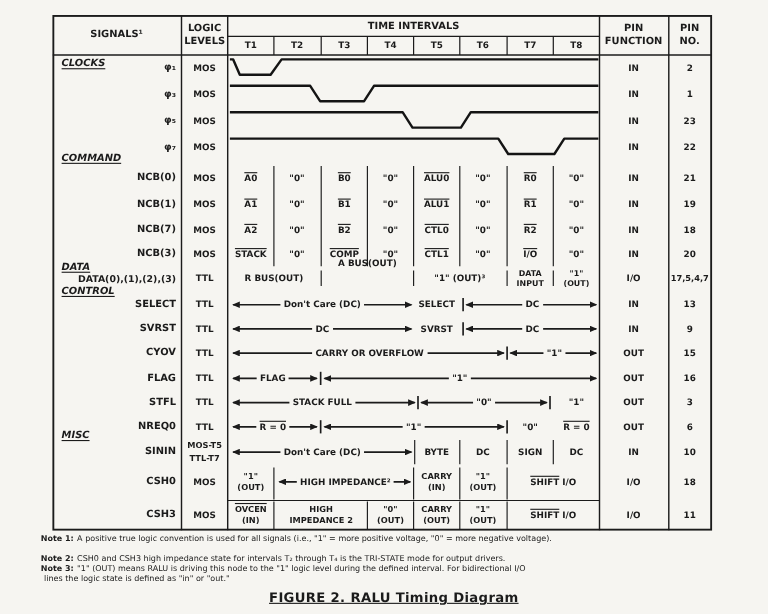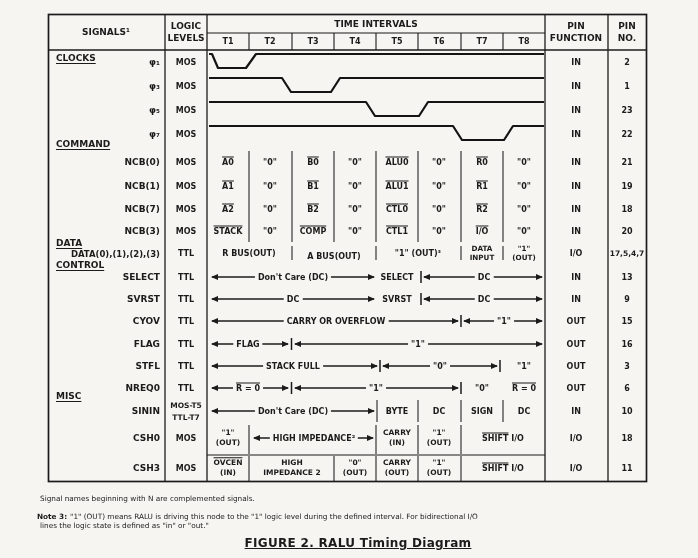--- a/index.html
+++ b/index.html
@@ -9,21 +9,21 @@
   .ctr{position:absolute;transform:translate(-50%,-50%);white-space:nowrap;text-align:center;}
   .rgt{position:absolute;right:538px;transform:translateY(-50%);white-space:nowrap;text-align:right;}
   .lft{position:absolute;transform:translateY(-50%);white-space:nowrap;}
   .b{font-weight:bold;}
   .s9{font-size:9px;}
   .s85{font-size:8.5px;}
   .s8{font-size:8px;}
   .s75{font-size:7.5px;}
   .s7{font-size:7.2px;}
   .ov{text-decoration:overline;}
-  .ul{text-decoration:underline;text-underline-offset:2px;}
+  .ul{text-decoration:underline;text-underline-offset:2px;font-style:italic;}
   .mask{background:#f6f5f1;padding:0 3px;}
   .two{line-height:1.3;}
   .cap{font-size:12px;letter-spacing:0.3px;text-decoration:underline;}
   .note{font-size:7.3px;line-height:1.1;}
   .note .nl{font-weight:bold;margin-right:3px;}
 </style>
 </head>
 <body>
 
 <div class="page">
@@ -222,21 +222,21 @@
   <div class="ctr b s8" style="left:576px;top:231px">IN</div>
   <div class="ctr b s8" style="left:627px;top:162px">21</div>
   <div class="ctr b s8" style="left:627px;top:186px">19</div>
   <div class="ctr b s8" style="left:627px;top:209px">18</div>
   <div class="ctr b s8" style="left:627px;top:231px">20</div>
 
   <div class="lft b s9 ul" style="left:56px;top:243px">DATA</div>
   <div class="rgt b s85" style="top:254px">DATA(0),(1),(2),(3)</div>
   <div class="ctr b s8" style="left:186px;top:253px">TTL</div>
   <div class="ctr b s8" style="left:249px;top:253px">R BUS(OUT)</div>
-  <div class="ctr b s8" style="left:334px;top:256px">A BUS(OUT)</div>
+  <div class="ctr b s8" style="left:334px;top:239px">A BUS(OUT)</div>
   <div class="ctr b s8" style="left:418px;top:253px">"1" (OUT)³</div>
   <div class="ctr b s7 two" style="left:482px;top:253px">
     <div>DATA</div>
     <div>INPUT</div>
   </div>
   <div class="ctr b s7 two" style="left:524px;top:253px">
     <div>"1"</div>
     <div>(OUT)</div>
   </div>
   <div class="ctr b s8" style="left:576px;top:253px">I/O</div>
@@ -343,19 +343,20 @@
     <div>(OUT)</div>
   </div>
   <div class="ctr b s75 two" style="left:439px;top:468px">
     <div>"1"</div>
     <div>(OUT)</div>
   </div>
   <div class="ctr b s8" style="left:503px;top:468px"><span class="ov">SHIFT</span><span> I/O</span></div>
   <div class="ctr b s8" style="left:576px;top:468px">I/O</div>
   <div class="ctr b s8" style="left:627px;top:468px">11</div>
 
-  <div class="lft note" style="left:37px;top:499px"><span class="nl"></span><span>Signal names beginning with N are complemented signals.</span></div>
+  <div class="lft note" style="left:37px;top:490px"><span class="nl">Note 1:</span><span>A positive true logic convention is used for all signals (i.e., "1" = more positive voltage, "0" = more negative voltage).</span></div>
+  <div class="lft note" style="left:37px;top:508px"><span class="nl">Note 2:</span><span>CSH0 and CSH3 high impedance state for intervals T₂ through T₄ is the TRI-STATE mode for output drivers.</span></div>
   <div class="lft note" style="left:37px;top:517px"><span class="nl">Note 3:</span><span>"1" (OUT) means RALU is driving this node to the "1" logic level during the defined interval. For bidirectional I/O</span></div>
   <div class="lft note" style="left:37px;top:526px"><span class="nl"></span><span>lines the logic state is defined as "in" or "out."</span></div>
 
   <div class="ctr b cap" style="left:358px;top:543px">FIGURE 2. RALU Timing Diagram</div>
 
 </div>
 
 </body></html>

